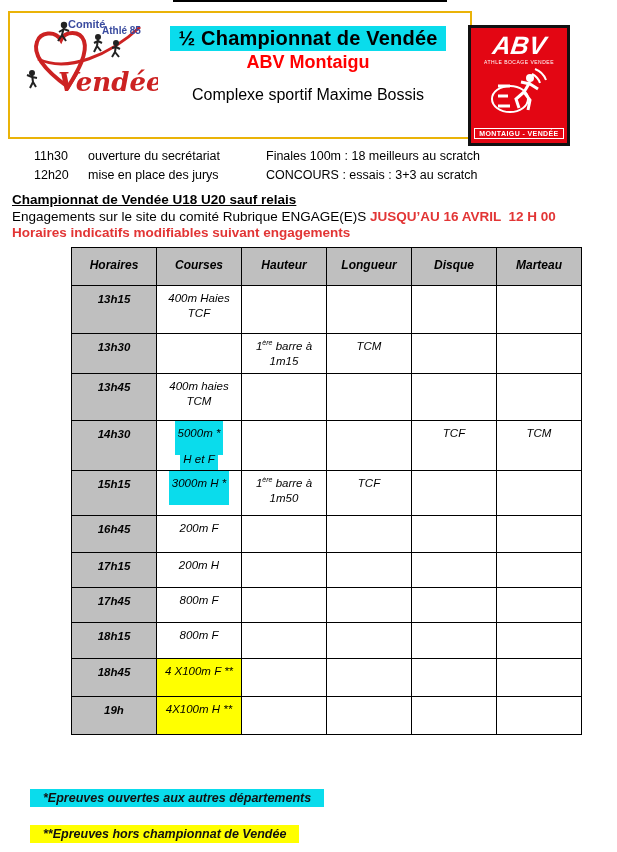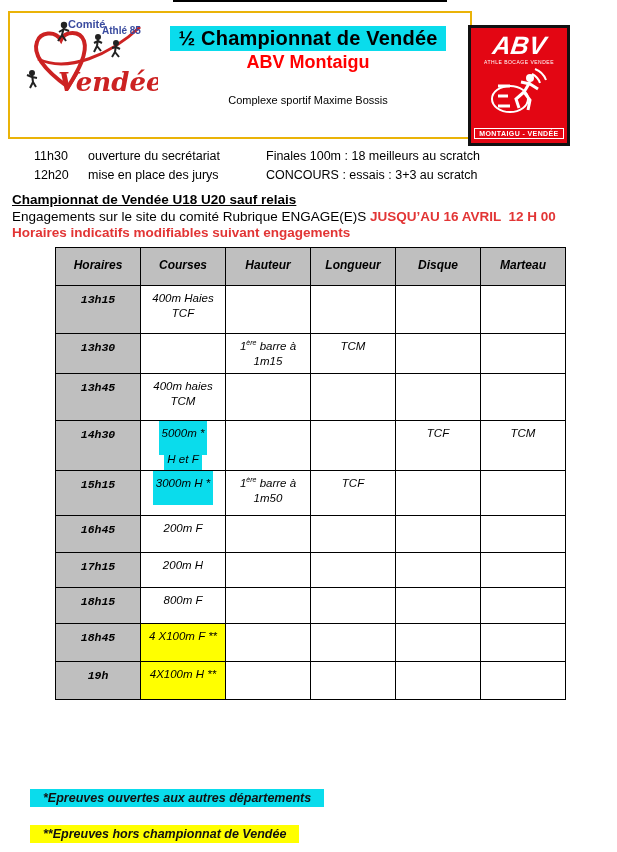--- a/index.html
+++ b/index.html
@@ -26,21 +26,21 @@
     border:2px solid #eab308; background:#fff;
   }
   .left-logo{ position:absolute; left:14px; top:2px; width:134px; height:94px; }
   .header-text{ position:absolute; left:138px; right:2px; top:3px; text-align:center; }
   .title-line span{
     display:inline-block; background:var(--cyan);
     font-size:20px; font-weight:bold; padding:1px 8px; letter-spacing:0.2px;margin-top:10px;
   }
   .club-line{ color:#ff0000; font-size:18px; font-weight:bold; margin-top:1px; }
   .date-line{ font-size:21px; font-weight:bold; letter-spacing:0.5px; }
-  .venue-line{ font-size:11px; margin-top:21px; }
+  .venue-line{ font-size:16px; margin-top:13px; }
 
   
   .right-logo{
     position:absolute; left:468px; top:25px; width:102px; height:121px;
     background:var(--logored); border:3px solid #111;
     display:flex; flex-direction:column; align-items:center; color:#fff; z-index:5;
   }
   .abv-acronym{ font-size:25px; font-weight:bold; font-style:italic; line-height:1; margin-top:5px; transform:skewX(-8deg); }
   .abv-subline{ font-size:5px; letter-spacing:0.5px; margin-top:1px; white-space:nowrap; }
   .runner-svg{ width:62px; height:56px; margin-top:1px; }
@@ -52,31 +52,31 @@
   
   .info-section{ position:absolute; left:14px; top:147px; right:8px; font-size:12.5px; }
   .info-row{ display:grid; grid-template-columns:54px 178px 1fr; line-height:19px;margin-left:20px; }
   .champ-title{ position:absolute; left:12px; top:192px; font-size:13.5px; font-weight:bold; text-decoration:underline; }
   .engagements-line{ position:absolute; left:12px; top:209px; font-size:13.5px; }
   .red-deadline{ color:var(--red); font-weight:bold; white-space:pre-wrap; }
   .horaires-note{ position:absolute; left:12px; top:225px; font-size:13.5px; color:var(--red); font-weight:bold; }
 
   
   .sched{
-    position:absolute; left:55px; top:247px; width:511px;
+    position:absolute; left:71px; top:247px; width:511px;
     border-collapse:collapse; table-layout:fixed; font-style:italic;
   }
   .sched td{
     border:1px solid #000; vertical-align:top; text-align:center;
     font-size:11.5px; padding:5px 2px 0; overflow:hidden;
   }
   .sched thead td{
     background:var(--gray); font-weight:bold; height:38px; padding-top:10px; font-size:12px;
   }
-  .time-cell{ background:var(--gray); font-weight:bold; padding-top:7px !important;font-family:Liberation Mono, monospace; }
+  .time-cell{ background:var(--gray); font-weight:bold; padding-top:7px !important; }
   .cell-yellow{ background:var(--yellow); }
   .cell-line{ line-height:15px; }
   .cell-gap .cell-line + .cell-line{ margin-top:11px; }
   .hl-cyan{ background:var(--cyan); padding:16px 3px; }
   .hl-yellow{ background:var(--yellow); padding:0 3px; }
   sup{ font-size:7px; vertical-align:super; line-height:0; }
 
   
   .footnotes{ position:absolute; left:30px; top:789px; font-size:12.5px; font-style:italic; font-weight:bold; color:#111; }
   .footnote{ margin-bottom:18px; }
@@ -247,20 +247,30 @@
       <tr style="height: 35px;">
         <td class="time-cell">17h15</td>
         <td>
           <div class="cell-line"><span>200m H</span></div>
         </td>
         <td></td>
         <td></td>
         <td></td>
         <td></td>
       </tr>
+      <tr style="height: 35px;">
+        <td class="time-cell">17h45</td>
+        <td>
+          <div class="cell-line"><span>800m F</span></div>
+        </td>
+        <td></td>
+        <td></td>
+        <td></td>
+        <td></td>
+      </tr>
       <tr style="height: 36px;">
         <td class="time-cell">18h15</td>
         <td>
           <div class="cell-line"><span>800m F</span></div>
         </td>
         <td></td>
         <td></td>
         <td></td>
         <td></td>
       </tr>

